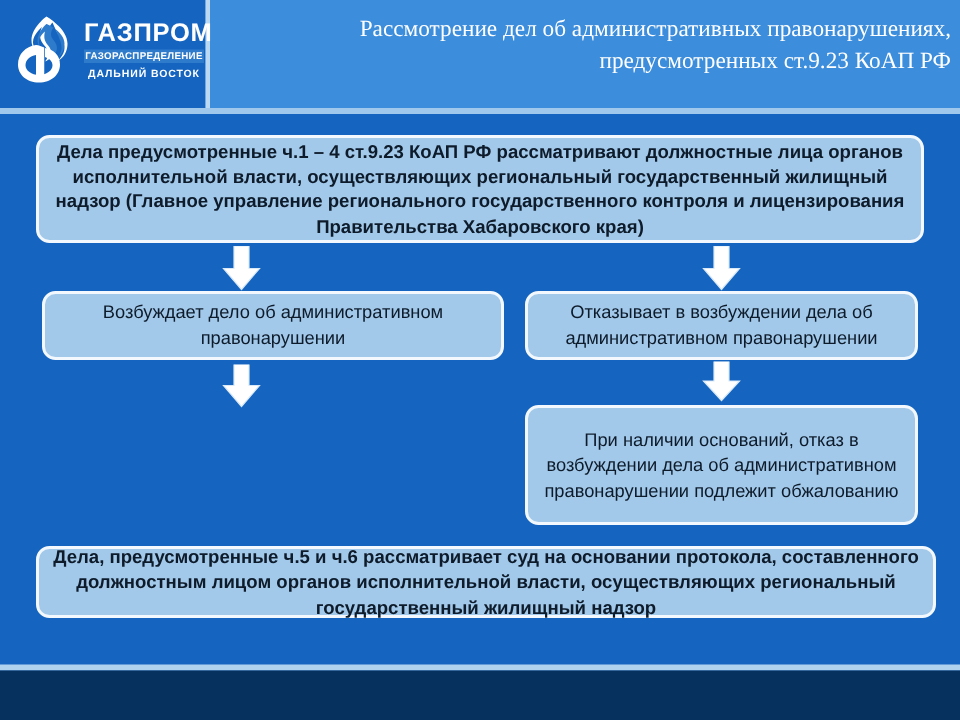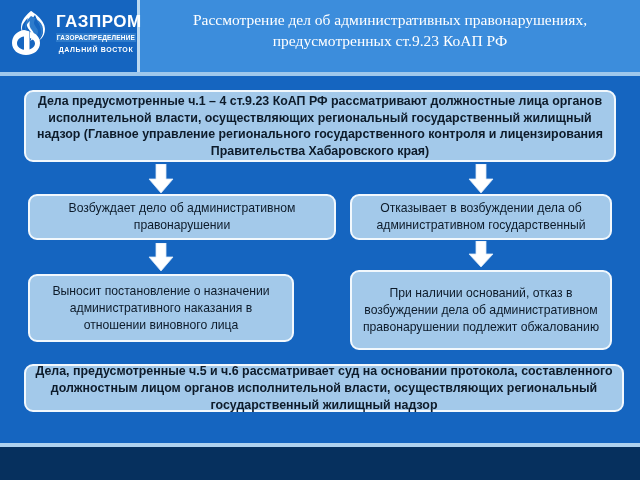--- a/index.html
+++ b/index.html
@@ -94,21 +94,21 @@
     letter-spacing: 0.6px;
     line-height: 10px;
     text-align: center;
     white-space: nowrap;
   }
 
   .slide-title {
     position: absolute;
     left: 146px; top: 9px;
     width: 488px;
-    text-align: center;
+    text-align: right;
     color: #FFFFFF;
     font-family: "Liberation Serif", serif;
     font-size: 15.5px;
     line-height: 21px;
   }
 
   
   .body-area {
     position: absolute;
     left: 0; top: 76px;
@@ -236,37 +236,34 @@
   <div class="arrow arrow-r1">
     <svg viewBox="0 0 26 30" xmlns="http://www.w3.org/2000/svg">
       <polygon points="8,0 18,0 18,15 25,15 13,29 1,15 8,15" fill="#FFFFFF" stroke="#D9E9F7" stroke-width="0.8"></polygon>
     </svg>
   </div>
 
   <div class="node node-l1">
     <div class="node-text">Возбуждает дело об административном правонарушении</div>
   </div>
   <div class="node node-r1">
-    <div class="node-text">Отказывает в возбуждении дела об административном государственный</div>
+    <div class="node-text">Отказывает в возбуждении дела об административном правонарушении</div>
   </div>
 
   <div class="arrow arrow-l2">
     <svg viewBox="0 0 26 29" xmlns="http://www.w3.org/2000/svg">
       <polygon points="8,0 18,0 18,14 25,14 13,28 1,14 8,14" fill="#FFFFFF" stroke="#D9E9F7" stroke-width="0.8"></polygon>
     </svg>
   </div>
   <div class="arrow arrow-r2">
     <svg viewBox="0 0 26 27" xmlns="http://www.w3.org/2000/svg">
       <polygon points="8,0 18,0 18,13 25,13 13,26 1,13 8,13" fill="#FFFFFF" stroke="#D9E9F7" stroke-width="0.8"></polygon>
     </svg>
   </div>
 
-  <div class="node node-l2">
-    <div class="node-text">Выносит постановление о назначении административного наказания в отношении виновного лица</div>
-  </div>
   <div class="node node-r2">
     <div class="node-text">При наличии оснований, отказ в возбуждении дела об административном правонарушении подлежит обжалованию</div>
   </div>
 
   <div class="node node-bottom">
     <div class="node-text">Дела, предусмотренные ч.5 и ч.6 рассматривает суд на основании протокола, составленного должностным лицом органов исполнительной власти, осуществляющих региональный государственный жилищный надзор</div>
   </div>
 
   <div class="footer-rule"></div>
   <div class="footer"></div>

